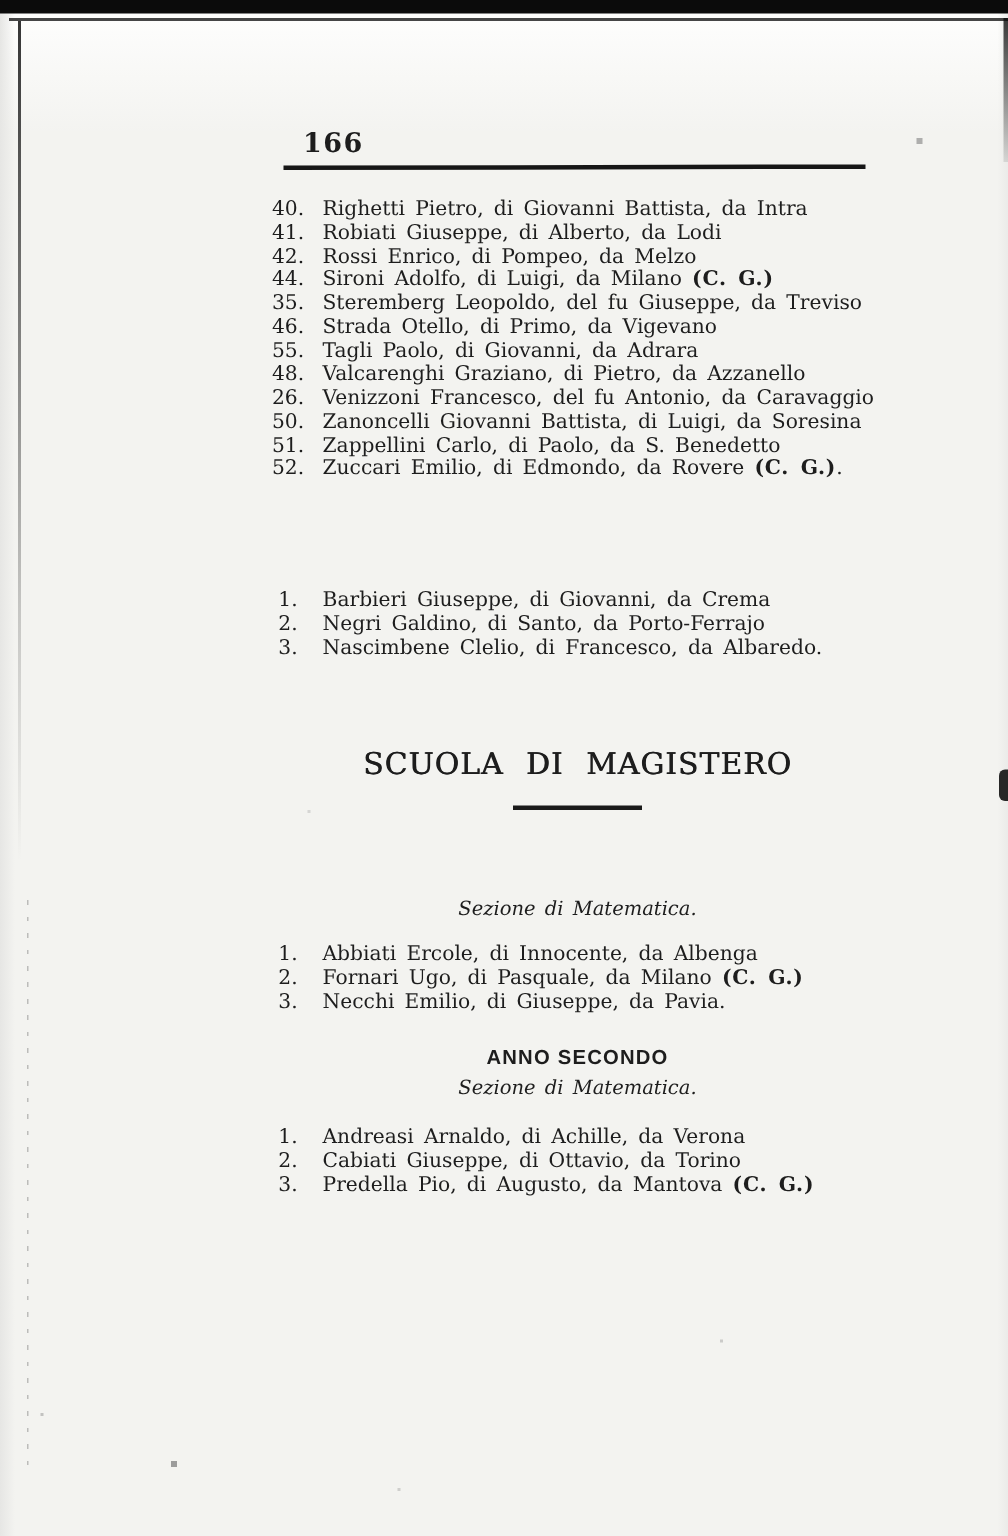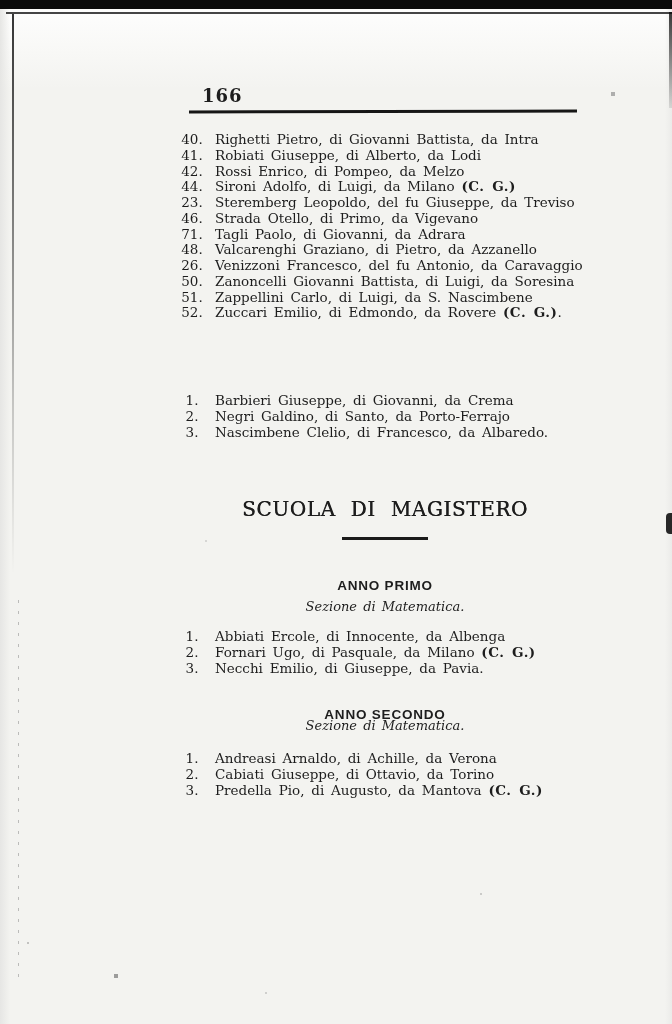--- a/index.html
+++ b/index.html
@@ -41,21 +41,21 @@
   .list-secondo{top:751px;}
   
   .big-heading{position:absolute;left:150px;width:470px;text-align:center;font-size:20px;
     letter-spacing:.6px;word-spacing:8px;text-shadow:.35px 0 0 currentColor;}
   .heading-uditori{top:367px;}
   .heading-scuola{top:497px;}
   .divider{position:absolute;left:342px;top:537px;width:86px;height:2.5px;background:#1a1a1a;}
   .anno{position:absolute;left:150px;width:470px;text-align:center;
     font-family:"Liberation Sans","DejaVu Sans",sans-serif;font-weight:bold;font-size:13.5px;letter-spacing:.8px;}
   .anno-primo{top:578px;}
-  .anno-secondo{top:697px;margin-top:10px;}
+  .anno-secondo{top:697px;}
   .sezione{position:absolute;left:150px;width:470px;text-align:center;font-style:italic;font-size:13px;word-spacing:2px;}
   .sezione-primo{top:599px;}
   .sezione-secondo{top:718px;}
 </style>
 </head>
 <body>
 
 <div class="page">
 
   <div class="top-bar"></div>
@@ -67,40 +67,39 @@
   <div class="specks"></div>
 
   <div class="page-number">166</div>
   <div class="header-rule"></div>
 
   <div class="list list-main">
       <div class="row"><span class="num">40.</span><span class="txt">Righetti Pietro, di Giovanni Battista, da Intra</span></div>
       <div class="row"><span class="num">41.</span><span class="txt">Robiati Giuseppe, di Alberto, da Lodi</span></div>
       <div class="row"><span class="num">42.</span><span class="txt">Rossi Enrico, di Pompeo, da Melzo</span></div>
       <div class="row"><span class="num">44.</span><span class="txt">Sironi Adolfo, di Luigi, da Milano <span class="cg">(C. G.)</span></span></div>
-      <div class="row"><span class="num">23.</span><span class="txt">Steremberg Leopoldo, del fu Giuseppe, da Treviso</span></div>
+      <div class="row"><span class="num">35.</span><span class="txt">Steremberg Leopoldo, del fu Giuseppe, da Treviso</span></div>
       <div class="row"><span class="num">46.</span><span class="txt">Strada Otello, di Primo, da Vigevano</span></div>
-      <div class="row"><span class="num">71.</span><span class="txt">Tagli Paolo, di Giovanni, da Adrara</span></div>
+      <div class="row"><span class="num">55.</span><span class="txt">Tagli Paolo, di Giovanni, da Adrara</span></div>
       <div class="row"><span class="num">48.</span><span class="txt">Valcarenghi Graziano, di Pietro, da Azzanello</span></div>
       <div class="row"><span class="num">26.</span><span class="txt">Venizzoni Francesco, del fu Antonio, da Caravaggio</span></div>
       <div class="row"><span class="num">50.</span><span class="txt">Zanoncelli Giovanni Battista, di Luigi, da Soresina</span></div>
-      <div class="row"><span class="num">51.</span><span class="txt">Zappellini Carlo, di Luigi, da S. Nascimbene</span></div>
+      <div class="row"><span class="num">51.</span><span class="txt">Zappellini Carlo, di Paolo, da S. Benedetto</span></div>
       <div class="row"><span class="num">52.</span><span class="txt">Zuccari Emilio, di Edmondo, da Rovere <span class="cg">(C. G.)</span>.</span></div>
     </div>
 
   <div class="list list-uditori">
       <div class="row"><span class="num">1.</span><span class="txt">Barbieri Giuseppe, di Giovanni, da Crema</span></div>
       <div class="row"><span class="num">2.</span><span class="txt">Negri Galdino, di Santo, da Porto-Ferrajo</span></div>
       <div class="row"><span class="num">3.</span><span class="txt">Nascimbene Clelio, di Francesco, da Albaredo.</span></div>
     </div>
 
   <div class="big-heading heading-scuola">SCUOLA DI MAGISTERO</div>
   <div class="divider"></div>
 
-  <div class="anno anno-primo">ANNO PRIMO</div>
   <div class="sezione sezione-primo">Sezione di Matematica.</div>
   <div class="list list-primo">
       <div class="row"><span class="num">1.</span><span class="txt">Abbiati Ercole, di Innocente, da Albenga</span></div>
       <div class="row"><span class="num">2.</span><span class="txt">Fornari Ugo, di Pasquale, da Milano <span class="cg">(C. G.)</span></span></div>
       <div class="row"><span class="num">3.</span><span class="txt">Necchi Emilio, di Giuseppe, da Pavia.</span></div>
     </div>
 
   <div class="anno anno-secondo">ANNO SECONDO</div>
   <div class="sezione sezione-secondo">Sezione di Matematica.</div>
   <div class="list list-secondo">

